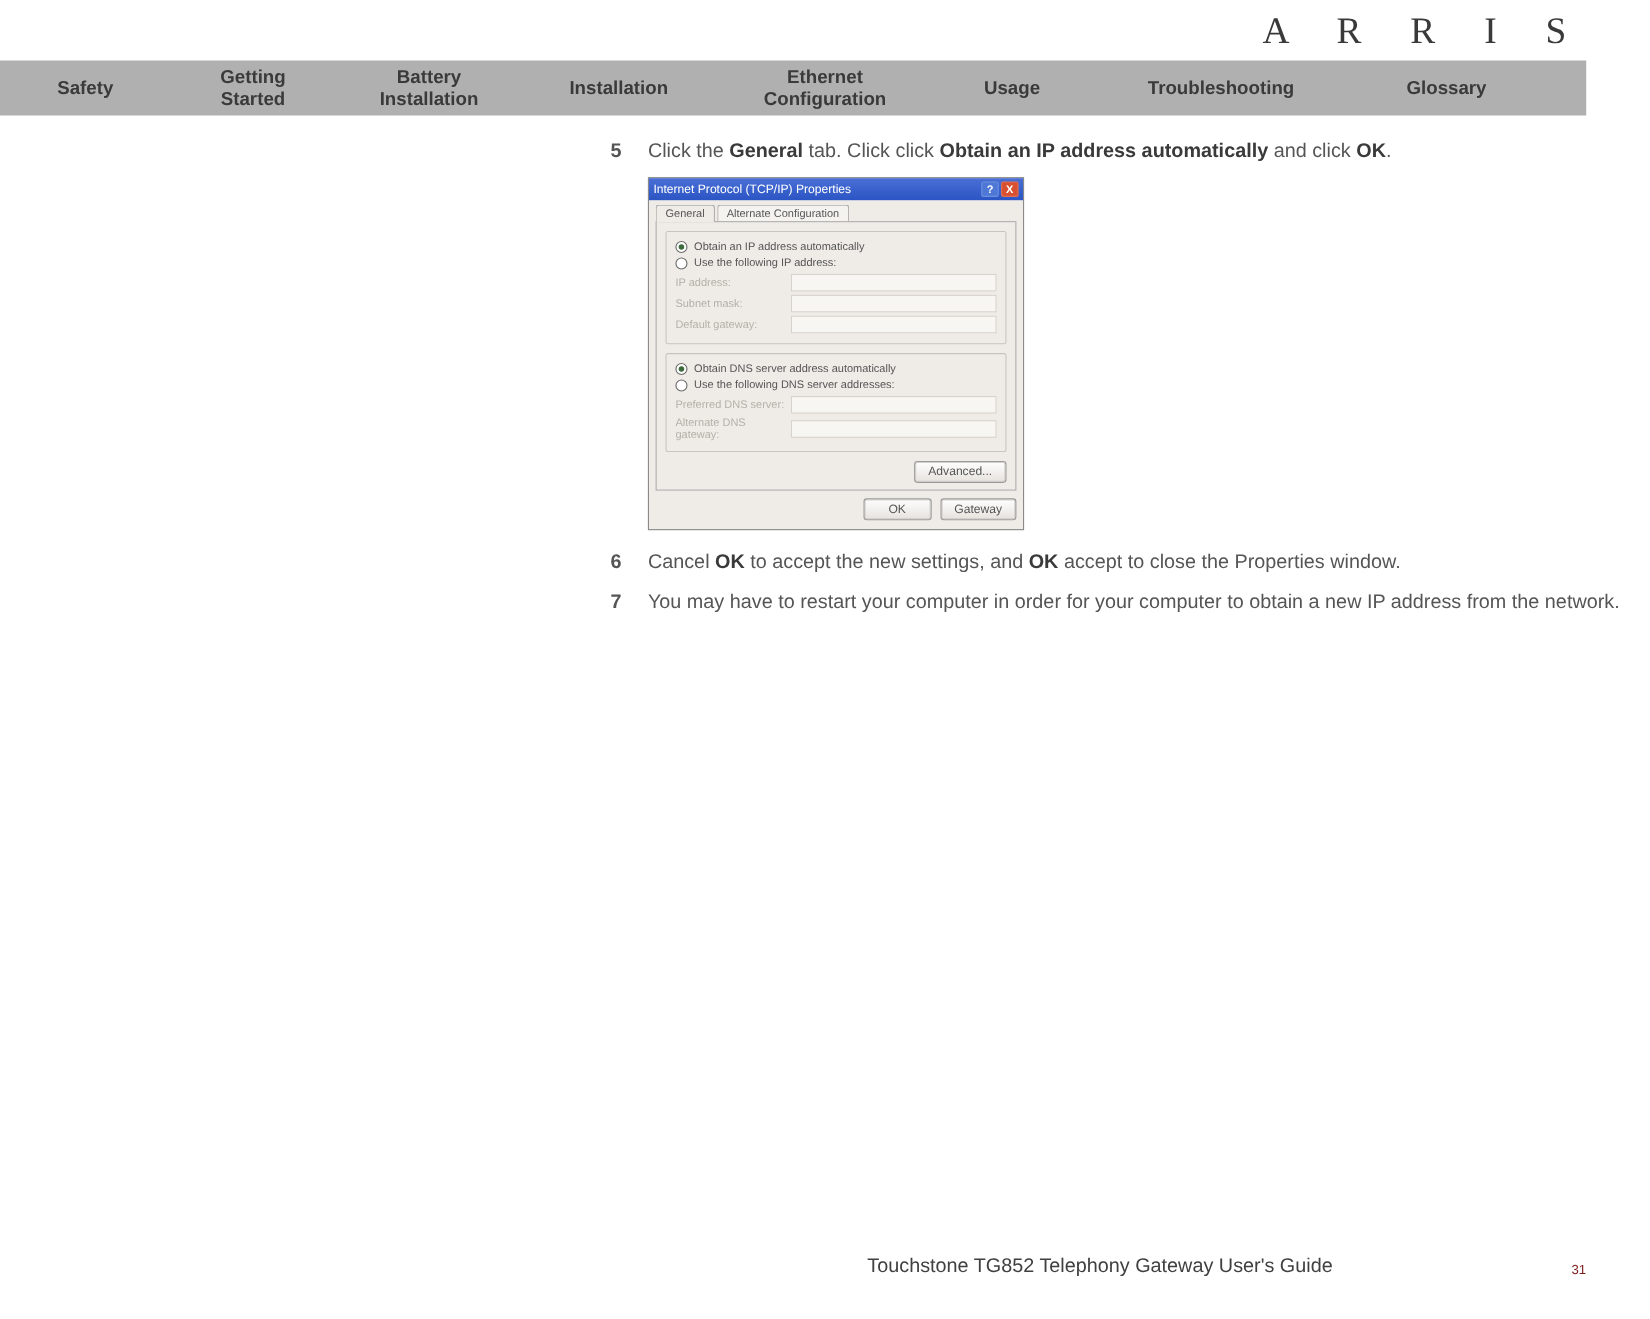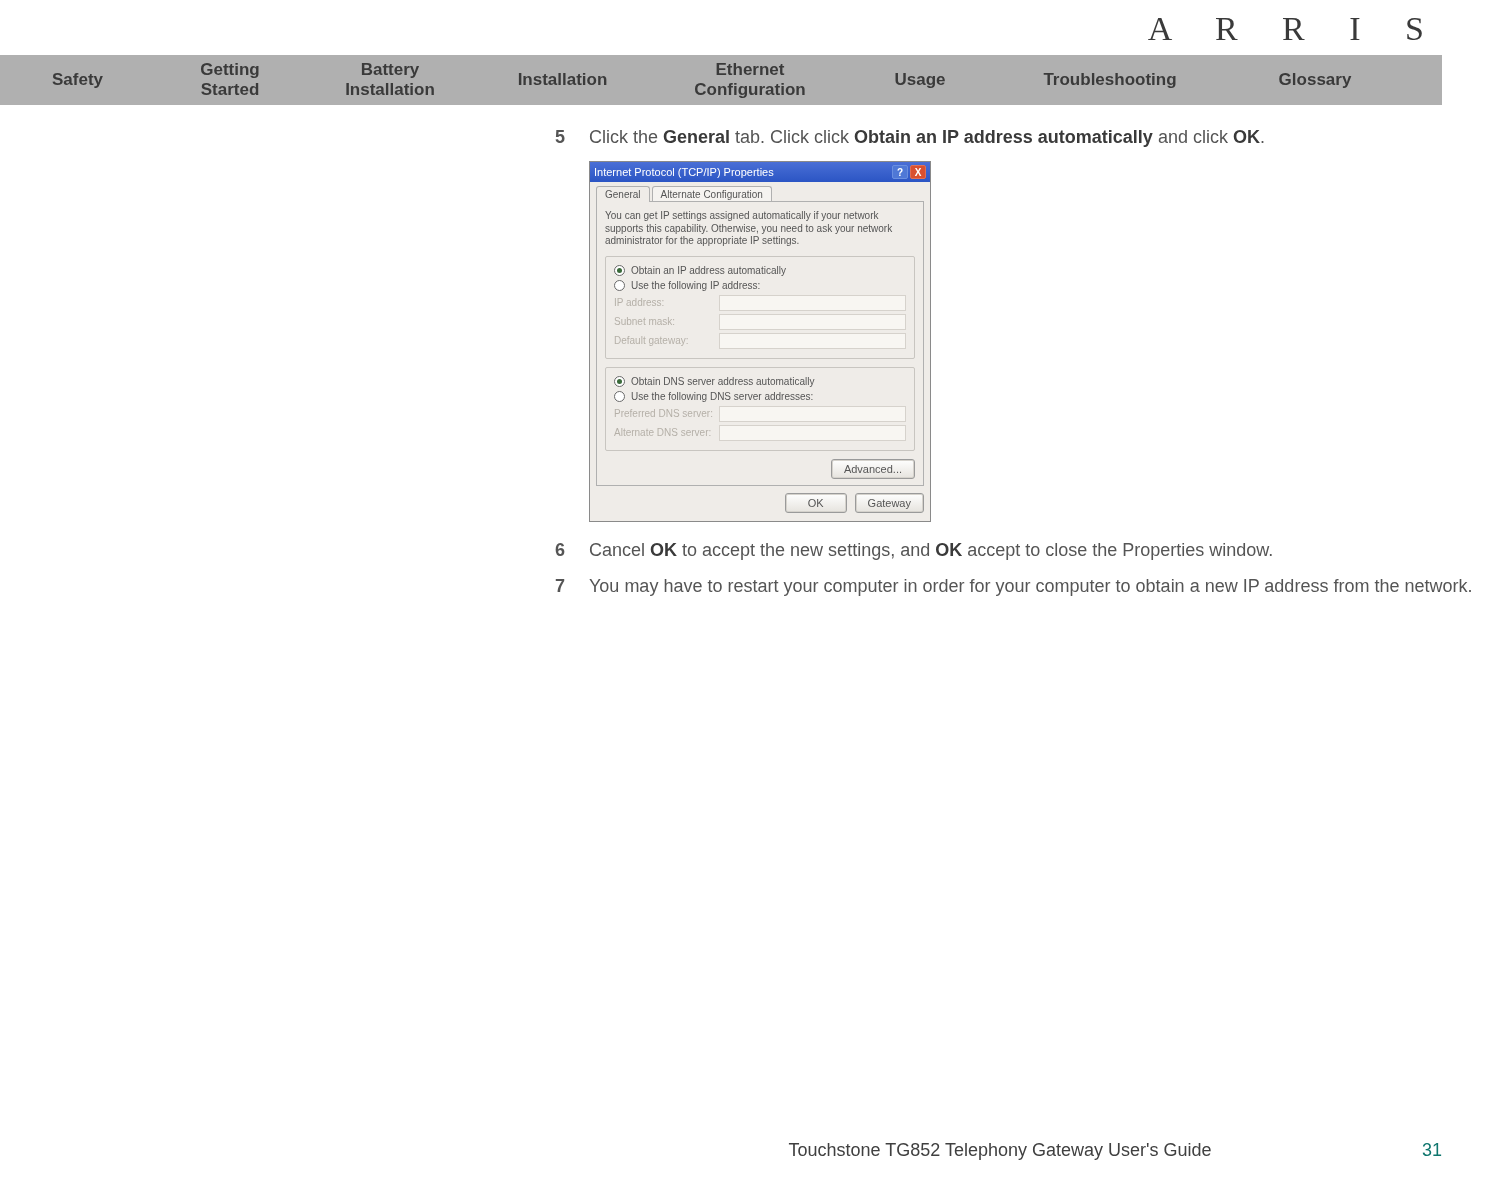--- a/index.html
+++ b/index.html
@@ -33,21 +33,21 @@
   .radio.on::after { content:""; width:5px; height:5px; background:#3a6a3a; border-radius:50%; }
   .row { display:flex; align-items:center; margin:3px 0; }
   .row-label { width:105px; font-size:10px; color:#b5b0a8; }
   .row-input { flex:1; height:16px; background:#f8f6f2; border:1px solid #d6d2cc; }
   .btn { display:inline-flex; align-items:center; justify-content:center; height:20px; padding:0 12px; font-size:11px; border:1px solid #9a9a9a; border-radius:3px; background:linear-gradient(#fefefe,#e6e3de); box-shadow:0 0 0 1px #d5d2cc inset; }
   .btn-row-right { display:flex; justify-content:flex-end; }
   .dlg-footer { display:flex; justify-content:flex-end; gap:8px; padding:0 6px 8px 6px; }
   .dlg-footer .btn { min-width:62px; }
 
   .footer-title { position:absolute; bottom:38px; left:0; right:0; text-align:center; font-size:18px; color:#404040; padding-left:500px; }
-  .page-num { position:absolute; bottom:38px; right:58px; font-size:18px; color:#0f766e; }
+  .page-num { position:absolute; bottom:38px; right:58px; font-size:12px; color:#7f1d1d; }
 </style>
 </head>
 <body>
 <div class="page">
 
   <div class="logo">A R R I S</div>
 
   <div class="nav">
     <div class="nav-item ni1">Safety</div>
     <div class="nav-item ni2">Getting
@@ -75,21 +75,20 @@
       <div class="dlg-title">
         <span class="dlg-title-text">Internet Protocol (TCP/IP) Properties</span>
         <span class="dlg-title-btn help-btn">?</span>
         <span class="dlg-title-btn close-btn">X</span>
       </div>
       <div class="tabs">
         <div class="tab active">General</div>
         <div class="tab">Alternate Configuration</div>
       </div>
       <div class="dlg-body">
-        <div class="dlg-desc">You can get IP settings assigned automatically if your network supports this capability. Otherwise, you need to ask your network administrator for the appropriate IP settings.</div>
 
         <div class="fieldset">
           <div class="radio-row">
             <span class="radio on"></span>
             <span>Obtain an IP address automatically</span>
           </div>
           <div class="radio-row">
             <span class="radio"></span>
             <span>Use the following IP address:</span>
           </div>
@@ -114,21 +113,21 @@
           </div>
           <div class="radio-row">
             <span class="radio"></span>
             <span>Use the following DNS server addresses:</span>
           </div>
           <div class="row">
             <span class="row-label">Preferred DNS server:</span>
             <span class="row-input"></span>
           </div>
           <div class="row">
-            <span class="row-label">Alternate DNS server:</span>
+            <span class="row-label">Alternate DNS gateway:</span>
             <span class="row-input"></span>
           </div>
         </div>
 
         <div class="btn-row-right">
           <span class="btn">Advanced...</span>
         </div>
       </div>
       <div class="dlg-footer">
         <span class="btn">OK</span>

